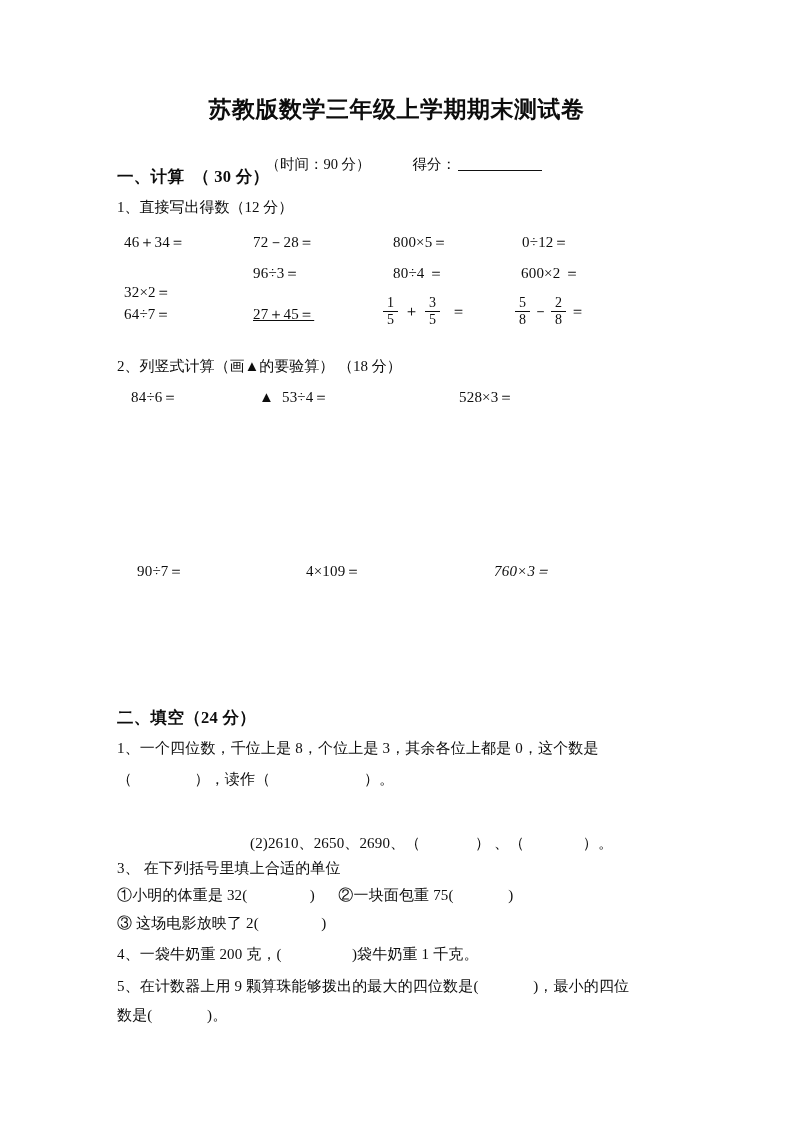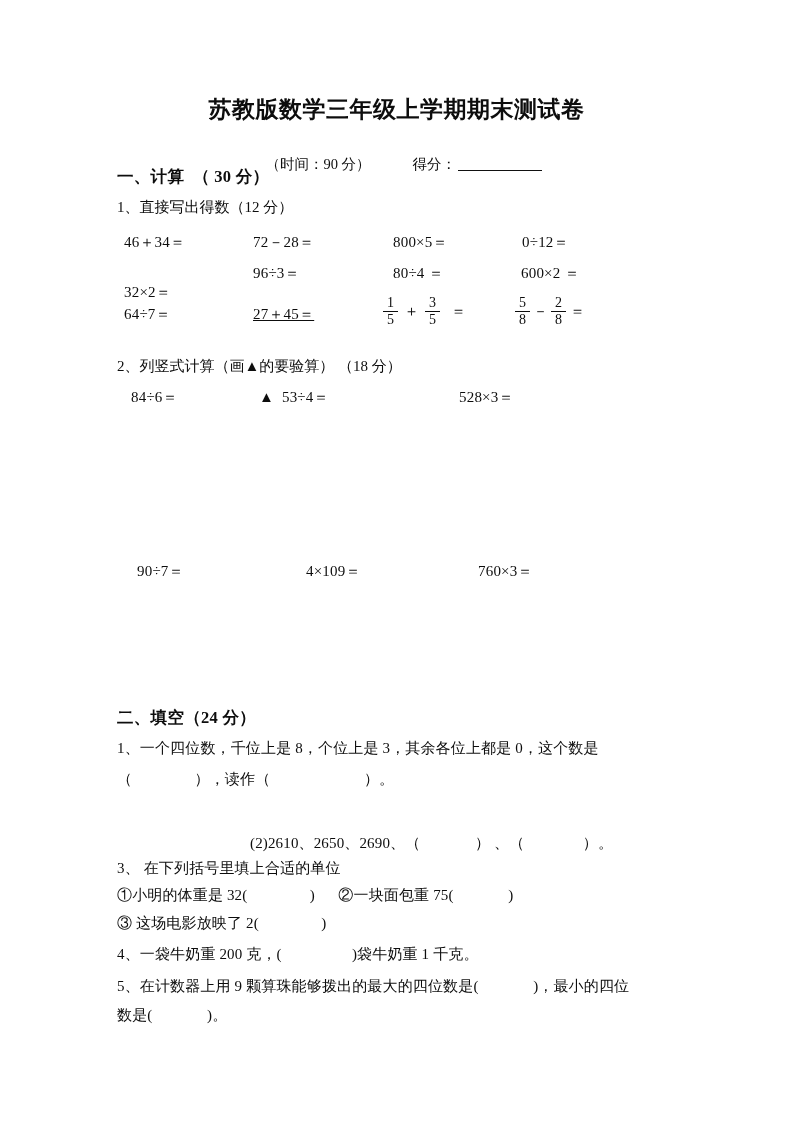--- a/index.html
+++ b/index.html
@@ -173,21 +173,21 @@
   </div>
 
   <div class="t sub-head" style="left:117px; top:359px;">2、列竖式计算（画▲的要验算） （18 分）</div>
 
   <div class="t expr" style="left:131px; top:390px;">84÷6＝</div>
   <div class="t expr" style="left:259px; top:390px;">▲  53÷4＝</div>
   <div class="t expr" style="left:459px; top:390px;">528×3＝</div>
 
   <div class="t expr" style="left:137px; top:564px;">90÷7＝</div>
   <div class="t expr" style="left:306px; top:564px;">4×109＝</div>
-  <div class="t expr" style="left:478px; top:564px;">760×3＝</div>
+  <div class="t expr" style="left:494px; top:564px;font-style:italic;">760×3＝</div>
 
   <div class="t sec-head" style="left:117px; top:709px;">二、填空（24 分）</div>
 
   <div class="t body-line" style="left:117px; top:741px;">1、一个四位数，千位上是 8，个位上是 3，其余各位上都是 0，这个数是</div>
   <div class="t body-line" style="left:117px; top:772px;">（                ），读作（                        ）。</div>
 
   <div class="t body-line" style="left:250px; top:836px;">(2)2610、2650、2690、（              ） 、（               ）。</div>
 
   <div class="t body-line" style="left:117px; top:861px;">3、 在下列括号里填上合适的单位</div>
   <div class="t body-line" style="left:117px; top:888px;">①小明的体重是 32(                )      ②一块面包重 75(              )</div>

